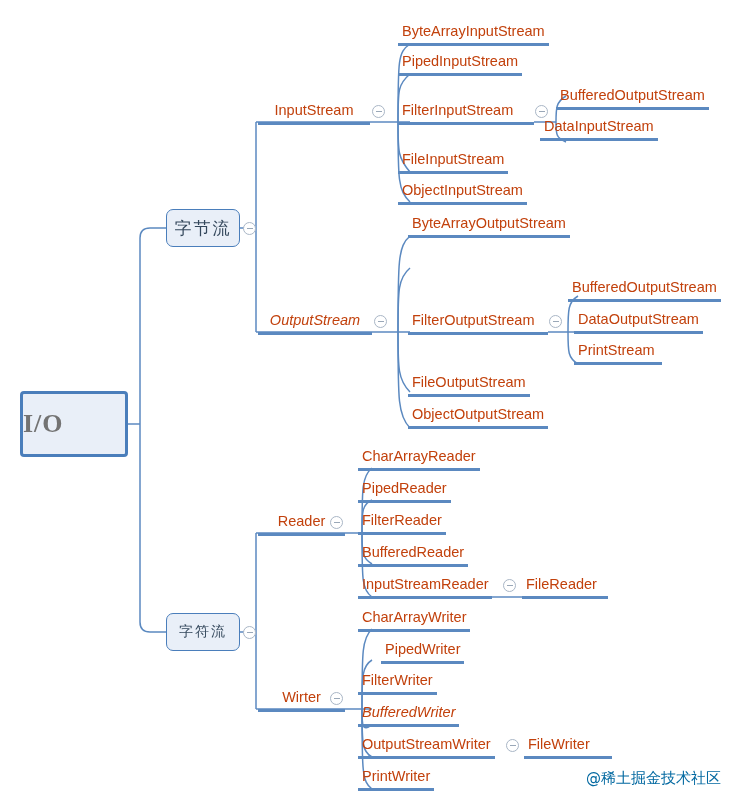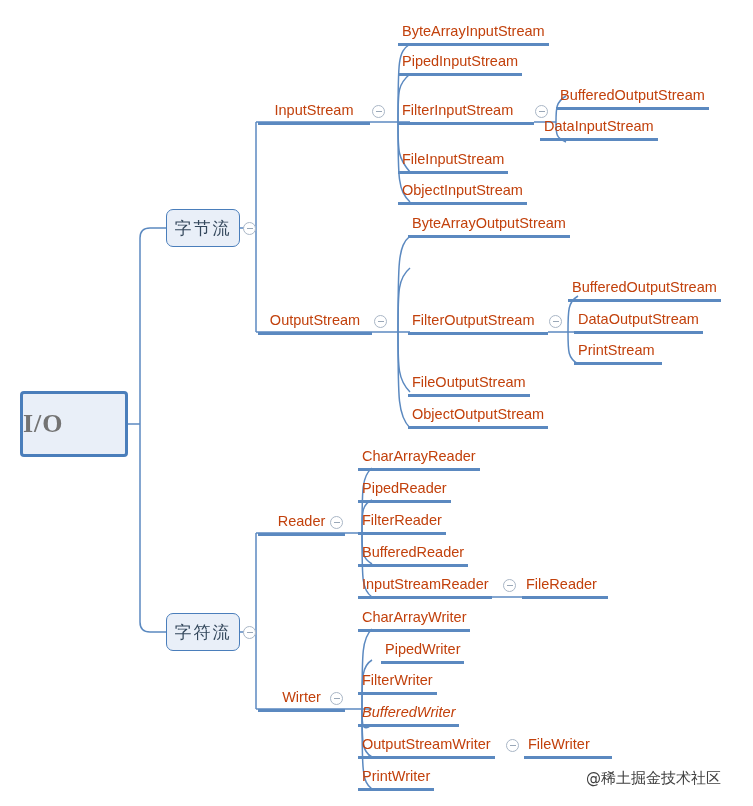--- a/index.html
+++ b/index.html
@@ -61,21 +61,21 @@
     box-sizing:border-box;
   }
   .toggle::before{
     content:"";position:absolute;
     left:2.5px;top:5px;width:6px;height:1.4px;
     background:#9aa8b8;
   }
 
   .watermark{
     position:absolute;
-    color:#404040;
+    color:#0369a1;
     font-size:15px;
     font-family:"DejaVu Sans","Liberation Sans",sans-serif;
     white-space:nowrap;
   }
 </style>
 </head>
 <body>
 
 <div id="canvas">
 
@@ -144,21 +144,21 @@
 
   <div class="root-node" style="left:20px;top:391px;width:108px;height:66px;font-size:26px;">
     <span>I/O</span>
   </div>
 
   <div class="box-node" style="left:166px;top:209px;width:74px;height:38px;font-size:17px;">
     <span>字节流</span>
   </div>
   <div class="toggle" style="left:243px;top:222px;"></div>
 
-  <div class="box-node" style="left:166px;top:613px;width:74px;height:38px;font-size:17px;">
+  <div class="box-node" style="left:166px;top:613px;width:74px;height:38px;font-size:14px;">
     <span>字符流</span>
   </div>
   <div class="toggle" style="left:243px;top:626px;"></div>
 
   <div class="u-node" style="left:258px;top:101px;width:112px;text-align:center;">
     <span>InputStream</span>
   </div>
   <div class="toggle" style="left:372px;top:105px;"></div>
 
   <div class="u-node" style="left:398px;top:22px;">
@@ -178,21 +178,21 @@
     <span>ObjectInputStream</span>
   </div>
 
   <div class="u-node" style="left:556px;top:86px;">
     <span>BufferedOutputStream</span>
   </div>
   <div class="u-node" style="left:540px;top:117px;">
     <span>DataInputStream</span>
   </div>
 
-  <div class="u-node" style="left:258px;top:311px;width:114px;text-align:center;">
+  <div class="u-node" style="left:258px;top:311px;width:114px;text-align:center;font-style:italic;">
     <span>OutputStream</span>
   </div>
   <div class="toggle" style="left:374px;top:315px;"></div>
 
   <div class="u-node" style="left:408px;top:214px;">
     <span>ByteArrayOutputStream</span>
   </div>
   <div class="u-node" style="left:408px;top:311px;width:140px;">
     <span>FilterOutputStream</span>
   </div>

